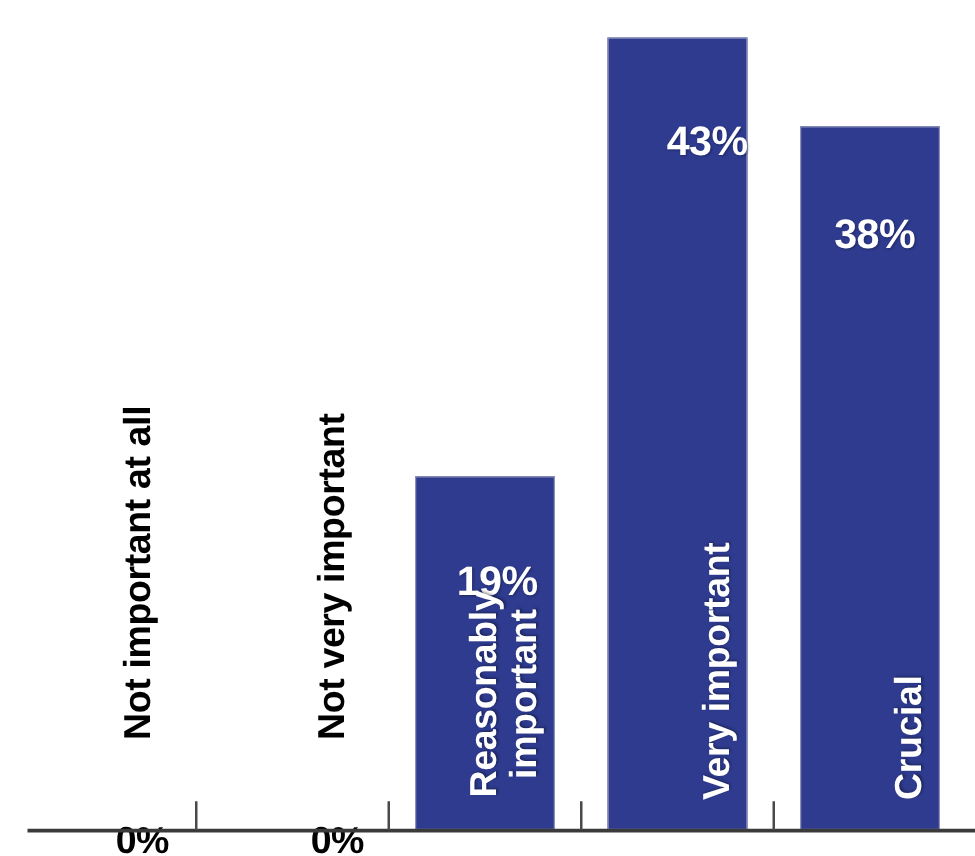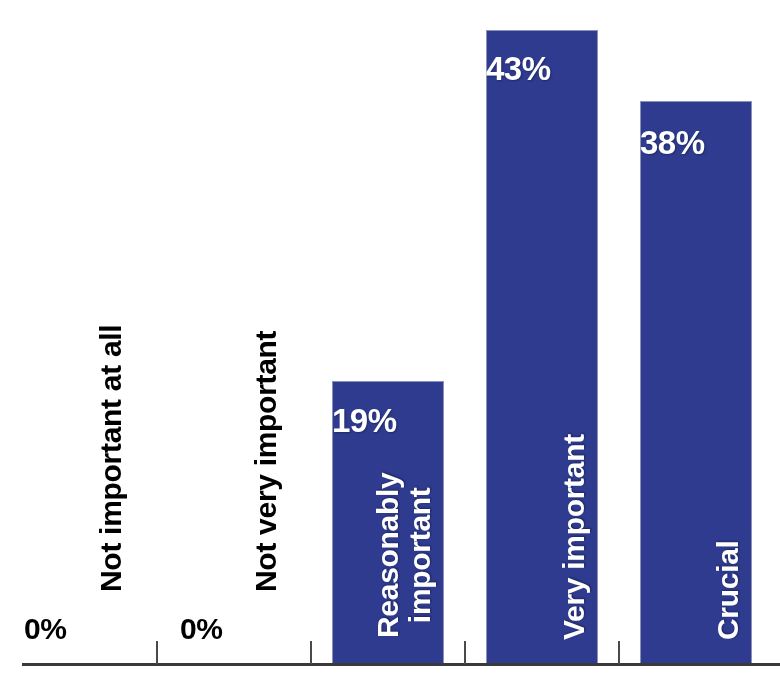--- a/index.html
+++ b/index.html
@@ -56,21 +56,22 @@
   }
 
   
   .value-label {
     position: absolute;
     font-weight: bold;
     font-size: 33px;
     line-height: 1;
     letter-spacing: -0.5px;
     white-space: nowrap;
-    text-align: left;
+    text-align: right;
+    margin-top: 44px;
   }
   .value-inside {
     color: #ffffff;
     text-shadow: 1px 1px 2px rgba(0,0,0,0.30);
   }
   .value-outside {
     color: #000000;
     font-size: 30px;
   }
 

